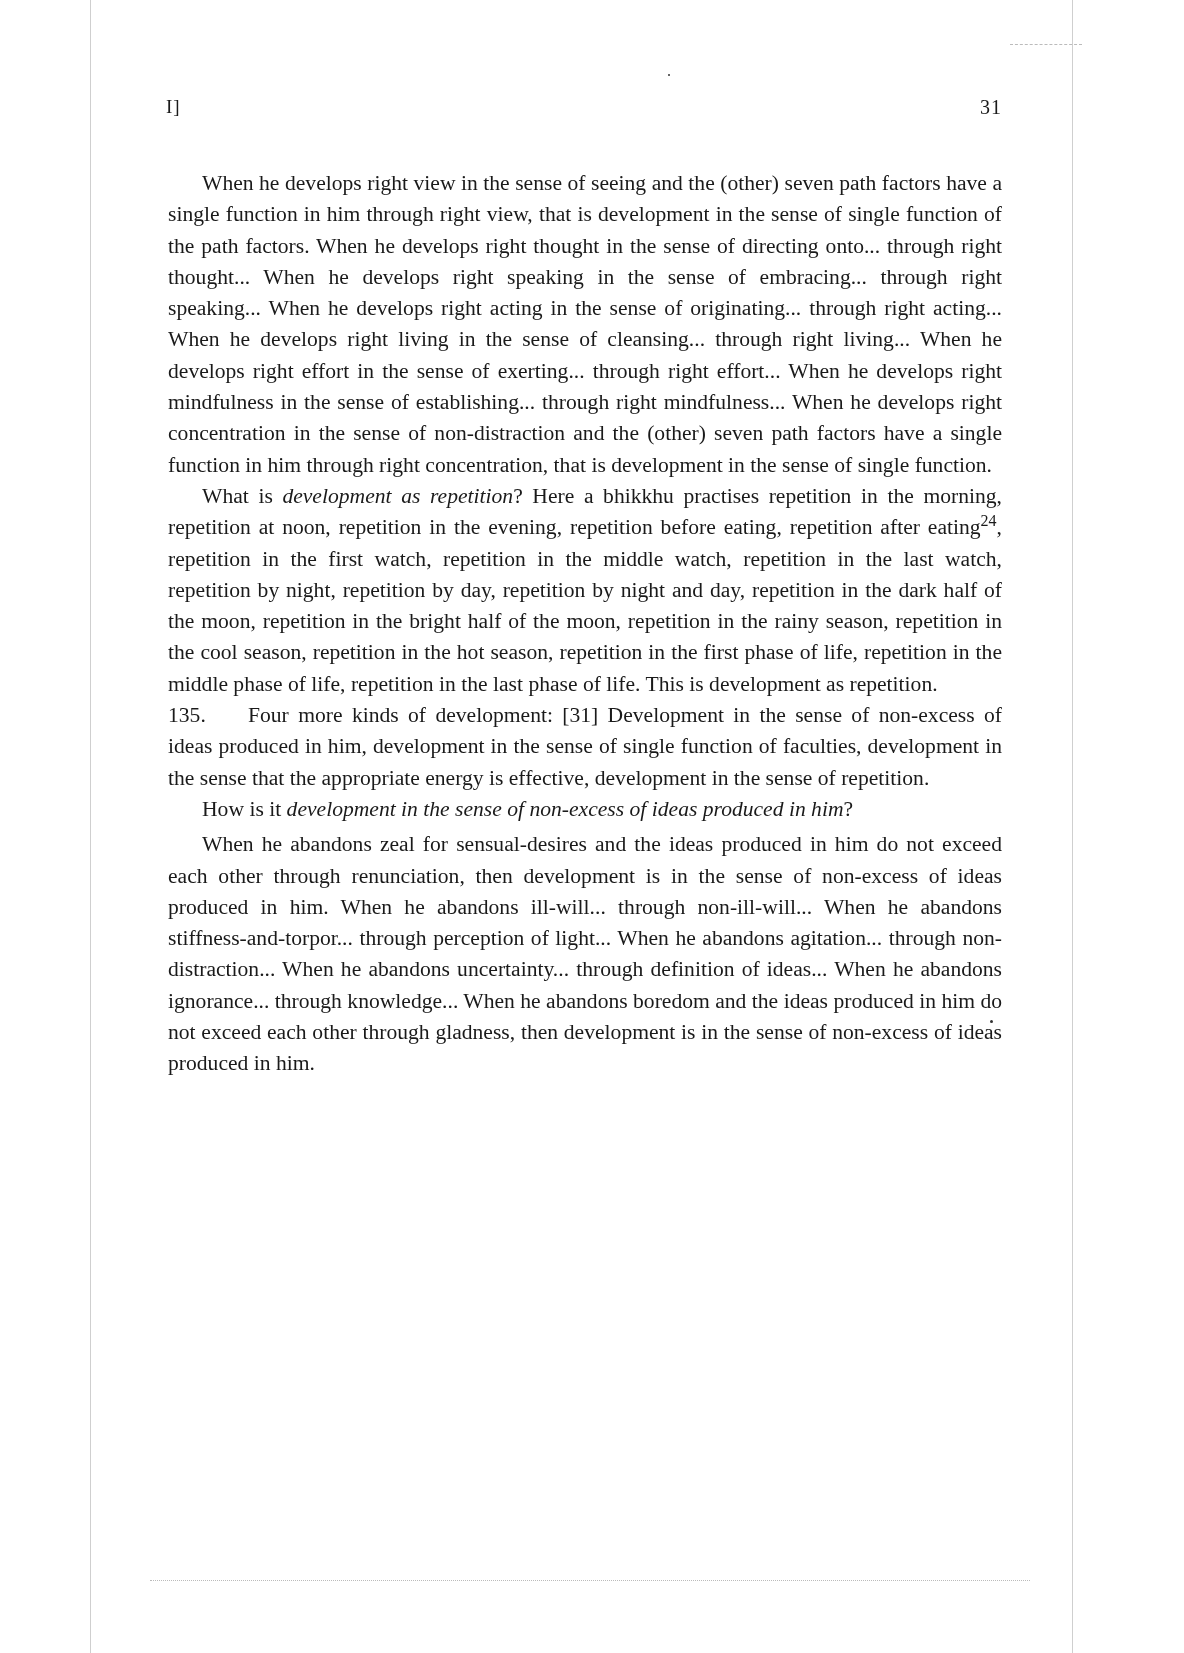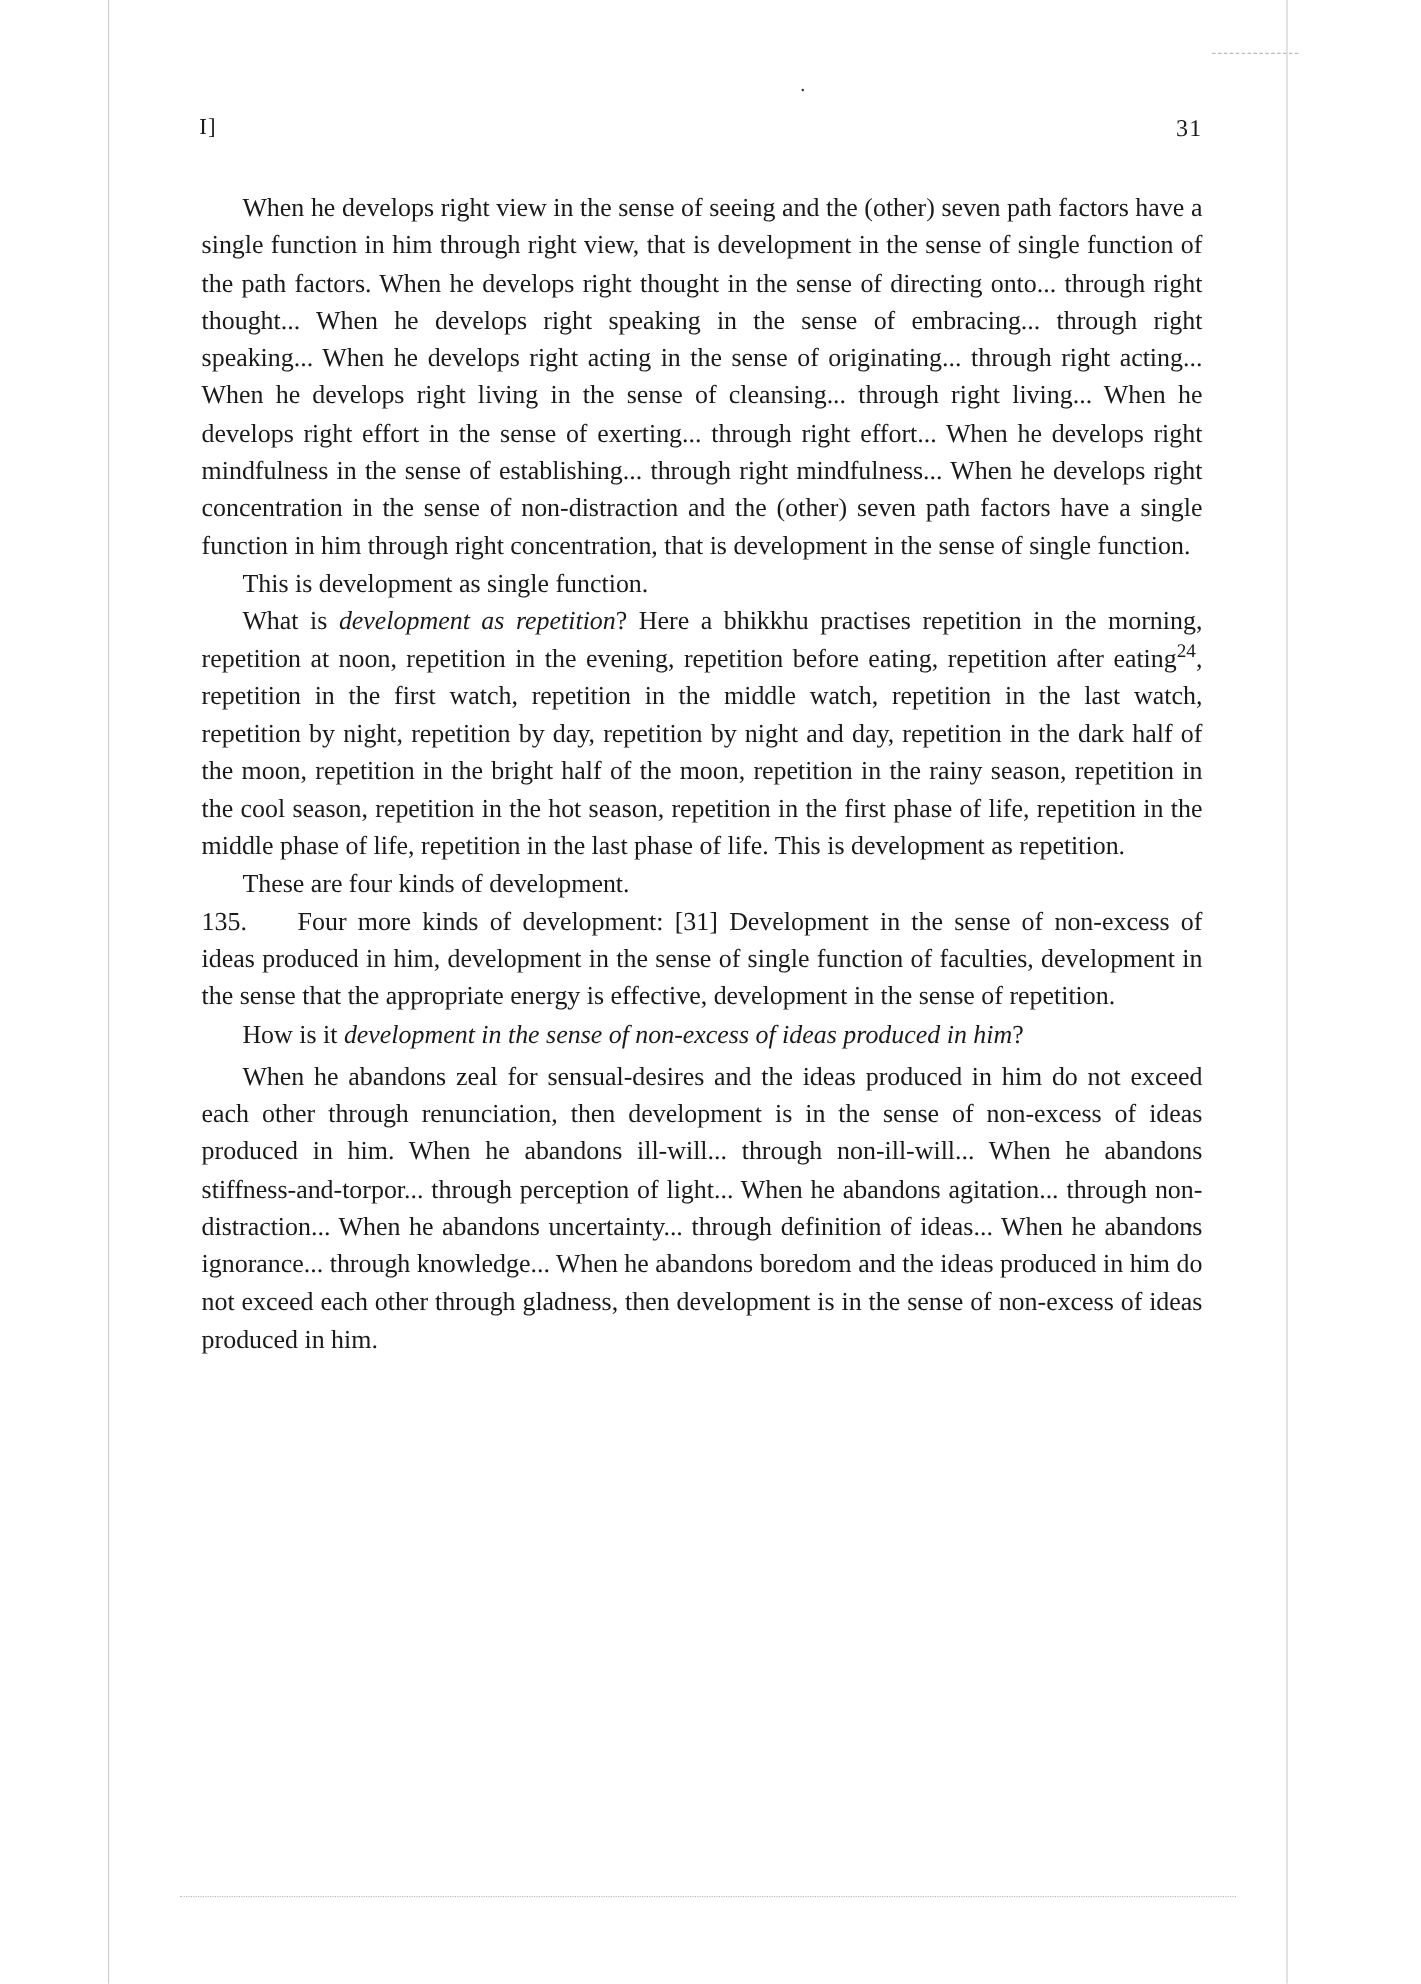--- a/index.html
+++ b/index.html
@@ -6,21 +6,21 @@
   body { width: 1184px; height: 1653px; position: relative; overflow: hidden;
          font-family: "Liberation Serif", "DejaVu Serif", serif; color: #1a1a1a; }
   .page-edge-left { position: absolute; left: 90px; top: 0; width: 1px; height: 1653px; background: #cfcfcf; }
   .page-edge-right { position: absolute; left: 1072px; top: 0; width: 1px; height: 1653px; background: #cfcfcf; }
   .topline { position: absolute; left: 1010px; top: 44px; width: 72px; height: 1px; border-top: 1px dashed #bbb; }
   .bottomline { position: absolute; left: 150px; top: 1580px; width: 880px; height: 1px; border-top: 1px dotted #bbb; }
   .header { position: absolute; top: 96px; left: 166px; width: 836px; height: 30px; font-size: 19px; letter-spacing: 1px; }
   .header .left { position: absolute; left: 0; top: 0; }
   .header .center { position: absolute; left: 0; right: 0; text-align: center; top: 0; font-size: 18px; letter-spacing: 2px; }
   .header .right { position: absolute; right: 0; top: 0; font-size: 20px; }
-  .content { position: absolute; top: 158px; left: 168px; width: 834px; font-size: 21.6px; line-height: 31.3px; text-align: justify; }
+  .content { position: absolute; top: 168px; left: 168px; width: 834px; font-size: 21.6px; line-height: 31.3px; text-align: justify; }
   .content p { margin: 0; }
   .indent { text-indent: 34px; }
   .num { display: inline-block; width: 80px; text-indent: 0; }
   sup { font-size: 16px; line-height: 0; }
   .speck { position: absolute; width: 3px; height: 3px; background: #333; border-radius: 50%; }
 </style>
 </head>
 <body>
 
 <div class="page-edge-left"></div>
@@ -30,19 +30,17 @@
 <div class="speck" style="left:990px;top:1020px;"></div>
 <div class="speck" style="left:668px;top:74px;width:2px;height:2px;"></div>
 
 <div class="header">
   <span class="left">I]</span>
   <span class="right">31</span>
 </div>
 
 <div class="content">
   <p class="indent">When he develops right view in the sense of seeing and the (other) seven path factors have a single function in him through right view, that is development in the sense of single function of the path factors. When he develops right thought in the sense of directing onto... through right thought... When he develops right speaking in the sense of embracing... through right speaking... When he develops right acting in the sense of originating... through right acting... When he develops right living in the sense of cleansing... through right living... When he develops right effort in the sense of exerting... through right effort... When he develops right mindfulness in the sense of establishing... through right mindfulness... When he develops right concentration in the sense of non-distraction and the (other) seven path factors have a single function in him through right concentration, that is development in the sense of single function.</p>
-  <p class="indent">This is development as single function.</p>
   <p class="indent"><span>What is </span><i>development as repetition</i><span>? Here a bhikkhu practises repetition in the morning, repetition at noon, repetition in the evening, repetition before eating, repetition after eating</span><sup>24</sup><span>, repetition in the first watch, repetition in the middle watch, repetition in the last watch, repetition by night, repetition by day, repetition by night and day, repetition in the dark half of the moon, repetition in the bright half of the moon, repetition in the rainy season, repetition in the cool season, repetition in the hot season, repetition in the first phase of life, repetition in the middle phase of life, repetition in the last phase of life. This is development as repetition.</span></p>
-  <p class="indent">These are four kinds of development.</p>
   <p><span class="num">135.</span><span>Four more kinds of development: [31] Development in the sense of non-excess of ideas produced in him, development in the sense of single function of faculties, development in the sense that the appropriate energy is effective, development in the sense of repetition.</span></p>
   <p class="indent"><span>How is it </span><i>development in the sense of non-excess of ideas produced in him</i><span>?</span></p>
   <p class="indent" style="margin-top:4px;">When he abandons zeal for sensual-desires and the ideas produced in him do not exceed each other through renunciation, then development is in the sense of non-excess of ideas produced in him. When he abandons ill-will... through non-ill-will... When he abandons stiffness-and-torpor... through perception of light... When he abandons agitation... through non-distraction... When he abandons uncertainty... through definition of ideas... When he abandons ignorance... through knowledge... When he abandons boredom and the ideas produced in him do not exceed each other through gladness, then development is in the sense of non-excess of ideas produced in him.</p>
 </div>
 
 </body></html>

